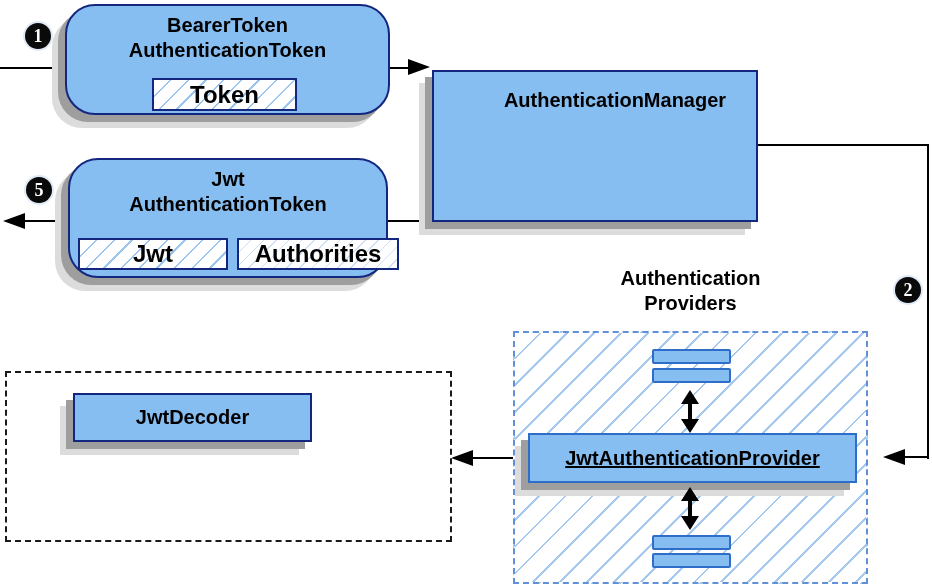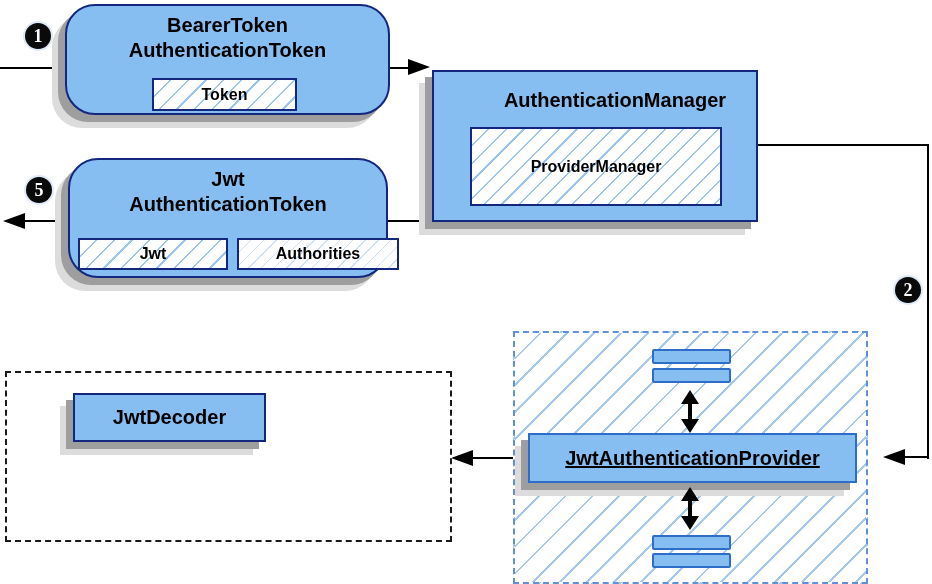--- a/index.html
+++ b/index.html
@@ -16,21 +16,21 @@
     text-align:center; font-weight:bold; color:#000;
   }
   .rounded { border-radius:30px; }
   .node .title { font-size:20px; line-height:25px; padding-top:7px; }
   .flexcenter { display:flex; align-items:center; justify-content:center; font-size:20px; font-weight:bold; }
   .provider-border { border-color:#2F6EC8;text-decoration:underline; }
   
   .field {
     position:absolute; box-sizing:border-box; border:2px solid #14277E;
     display:flex; align-items:center; justify-content:center;
-    font-size:16px; font-weight:bold; color:#000;
+    font-size:24px; font-weight:bold; color:#000;
     background-color:#fff;
     background-image:repeating-linear-gradient(135deg, rgba(0,0,0,0) 0 11px, #9CC6F0 11px 12.5px);
   }
   .field.fine {
     background-image:repeating-linear-gradient(135deg, rgba(0,0,0,0) 0 8px, #CFE0F5 8px 9px);
   }
   
   .dashed-black {
     position:absolute; box-sizing:border-box; border:2px dashed #1a1a1a; background:#fff;
   }
@@ -101,37 +101,40 @@
   <div class="node rounded" style="left:65px; top:4px; width:325px; height:111px;">
     <div class="title">
       <div>BearerToken</div>
       <div>AuthenticationToken</div>
     </div>
     <div class="field" style="left:85px; top:72px; width:145px; height:33px;">Token</div>
   </div>
 
   <div class="node" style="left:432px; top:70px; width:326px; height:152px;">
     <div class="title" style="padding-top:16px;padding-left:40px;">AuthenticationManager</div>
-    <div class="field" style="left:36px; top:55px; width:252px; height:79px;">ProviderManager</div>
   </div>
 
   <div class="node rounded" style="left:68px; top:158px; width:320px; height:120px;">
     <div class="title">
       <div>Jwt</div>
       <div>AuthenticationToken</div>
     </div>
     <div class="field" style="left:8px; top:78px; width:150px; height:32px;">Jwt</div>
     <div class="field fine" style="left:167px; top:78px; width:162px; height:32px;">Authorities</div>
   </div>
 
   <div class="dashed-black" style="left:5px; top:371px; width:447px; height:171px;"></div>
 
-  <div class="node flexcenter" style="left:73px; top:393px; width:193px; height:49px;">JwtDecoder</div>
+  <div class="node flexcenter" style="left:73px; top:393px; width:239px; height:49px;">JwtDecoder</div>
 
 
+  <div class="group-title" style="left:513px; top:266px; width:355px;">
+    <div>Authentication</div>
+    <div>Providers</div>
+  </div>
 
   <div class="dashed-blue" style="left:513px; top:331px; width:355px; height:253px;"></div>
 
   <div class="mini-rect" style="left:652px; top:349px;"></div>
   <div class="mini-rect" style="left:652px; top:368px;"></div>
 
   <div class="dbl" style="left:681px; top:390px; height:43px;">
     <div class="tri-up"></div>
       <div class="shaft"></div>
       <div class="tri-down"></div>

